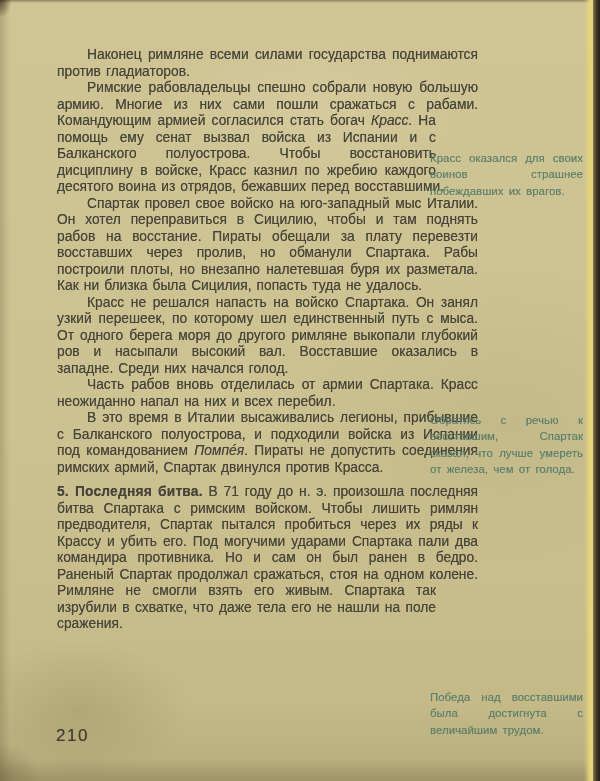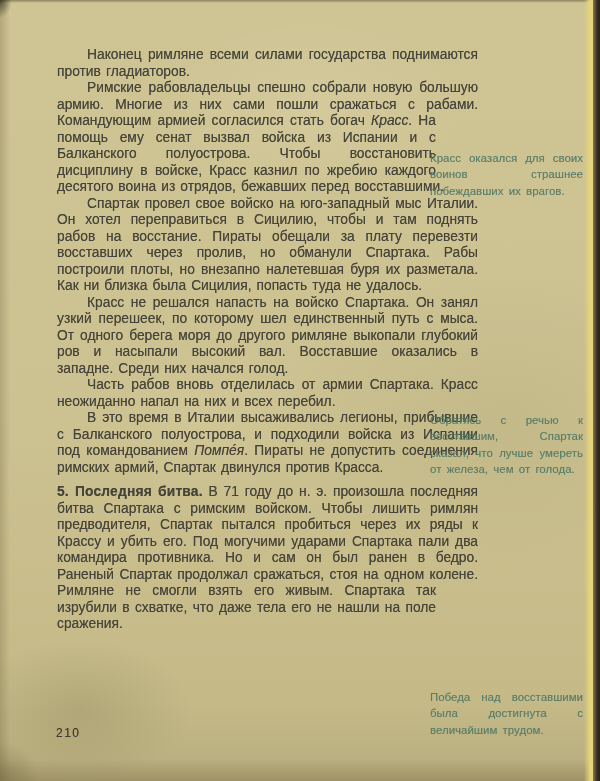--- a/index.html
+++ b/index.html
@@ -34,21 +34,21 @@
     color:#527a68; font-size:11.3px; line-height:16.3px;
     text-align:justify; word-spacing:2px; letter-spacing:.1px;
     opacity:.92; text-shadow:.3px .3px .6px rgba(88,124,108,.55);
   }
   .mnote1 { top:150px; }
   .mnote2 { top:388px;margin-top:24px; }
   .mnote3 { top:460px; }
   .mnote4 { top:689px; }
   .page-number {
     position:absolute; left:56px; top:726px;
-    color:#3f3d31; font-size:12px; letter-spacing:1.5px;
+    color:#3f3d31; font-size:17px; letter-spacing:1.5px;
     text-shadow:0 0 .4px rgba(62,60,46,.6);
   }
   .edge-right-highlight { position:absolute; right:7px; top:0; width:9px; height:100%;
     background:linear-gradient(90deg, rgba(230,213,125,0), #e6d57d 70%); }
   .edge-right-dark { position:absolute; right:0; top:0; width:7px; height:100%;
     background:linear-gradient(90deg, #8a7750, #3a3322 55%, #262115); }
   .edge-bottom { position:absolute; left:0; bottom:0; width:100%; height:22px;
     background:linear-gradient(180deg, rgba(130,118,78,0), rgba(128,116,76,.45)); }
   .edge-top { position:absolute; left:0; top:0; width:100%; height:3px;
     background:linear-gradient(180deg, rgba(58,50,28,.45), rgba(58,50,28,0)); }

